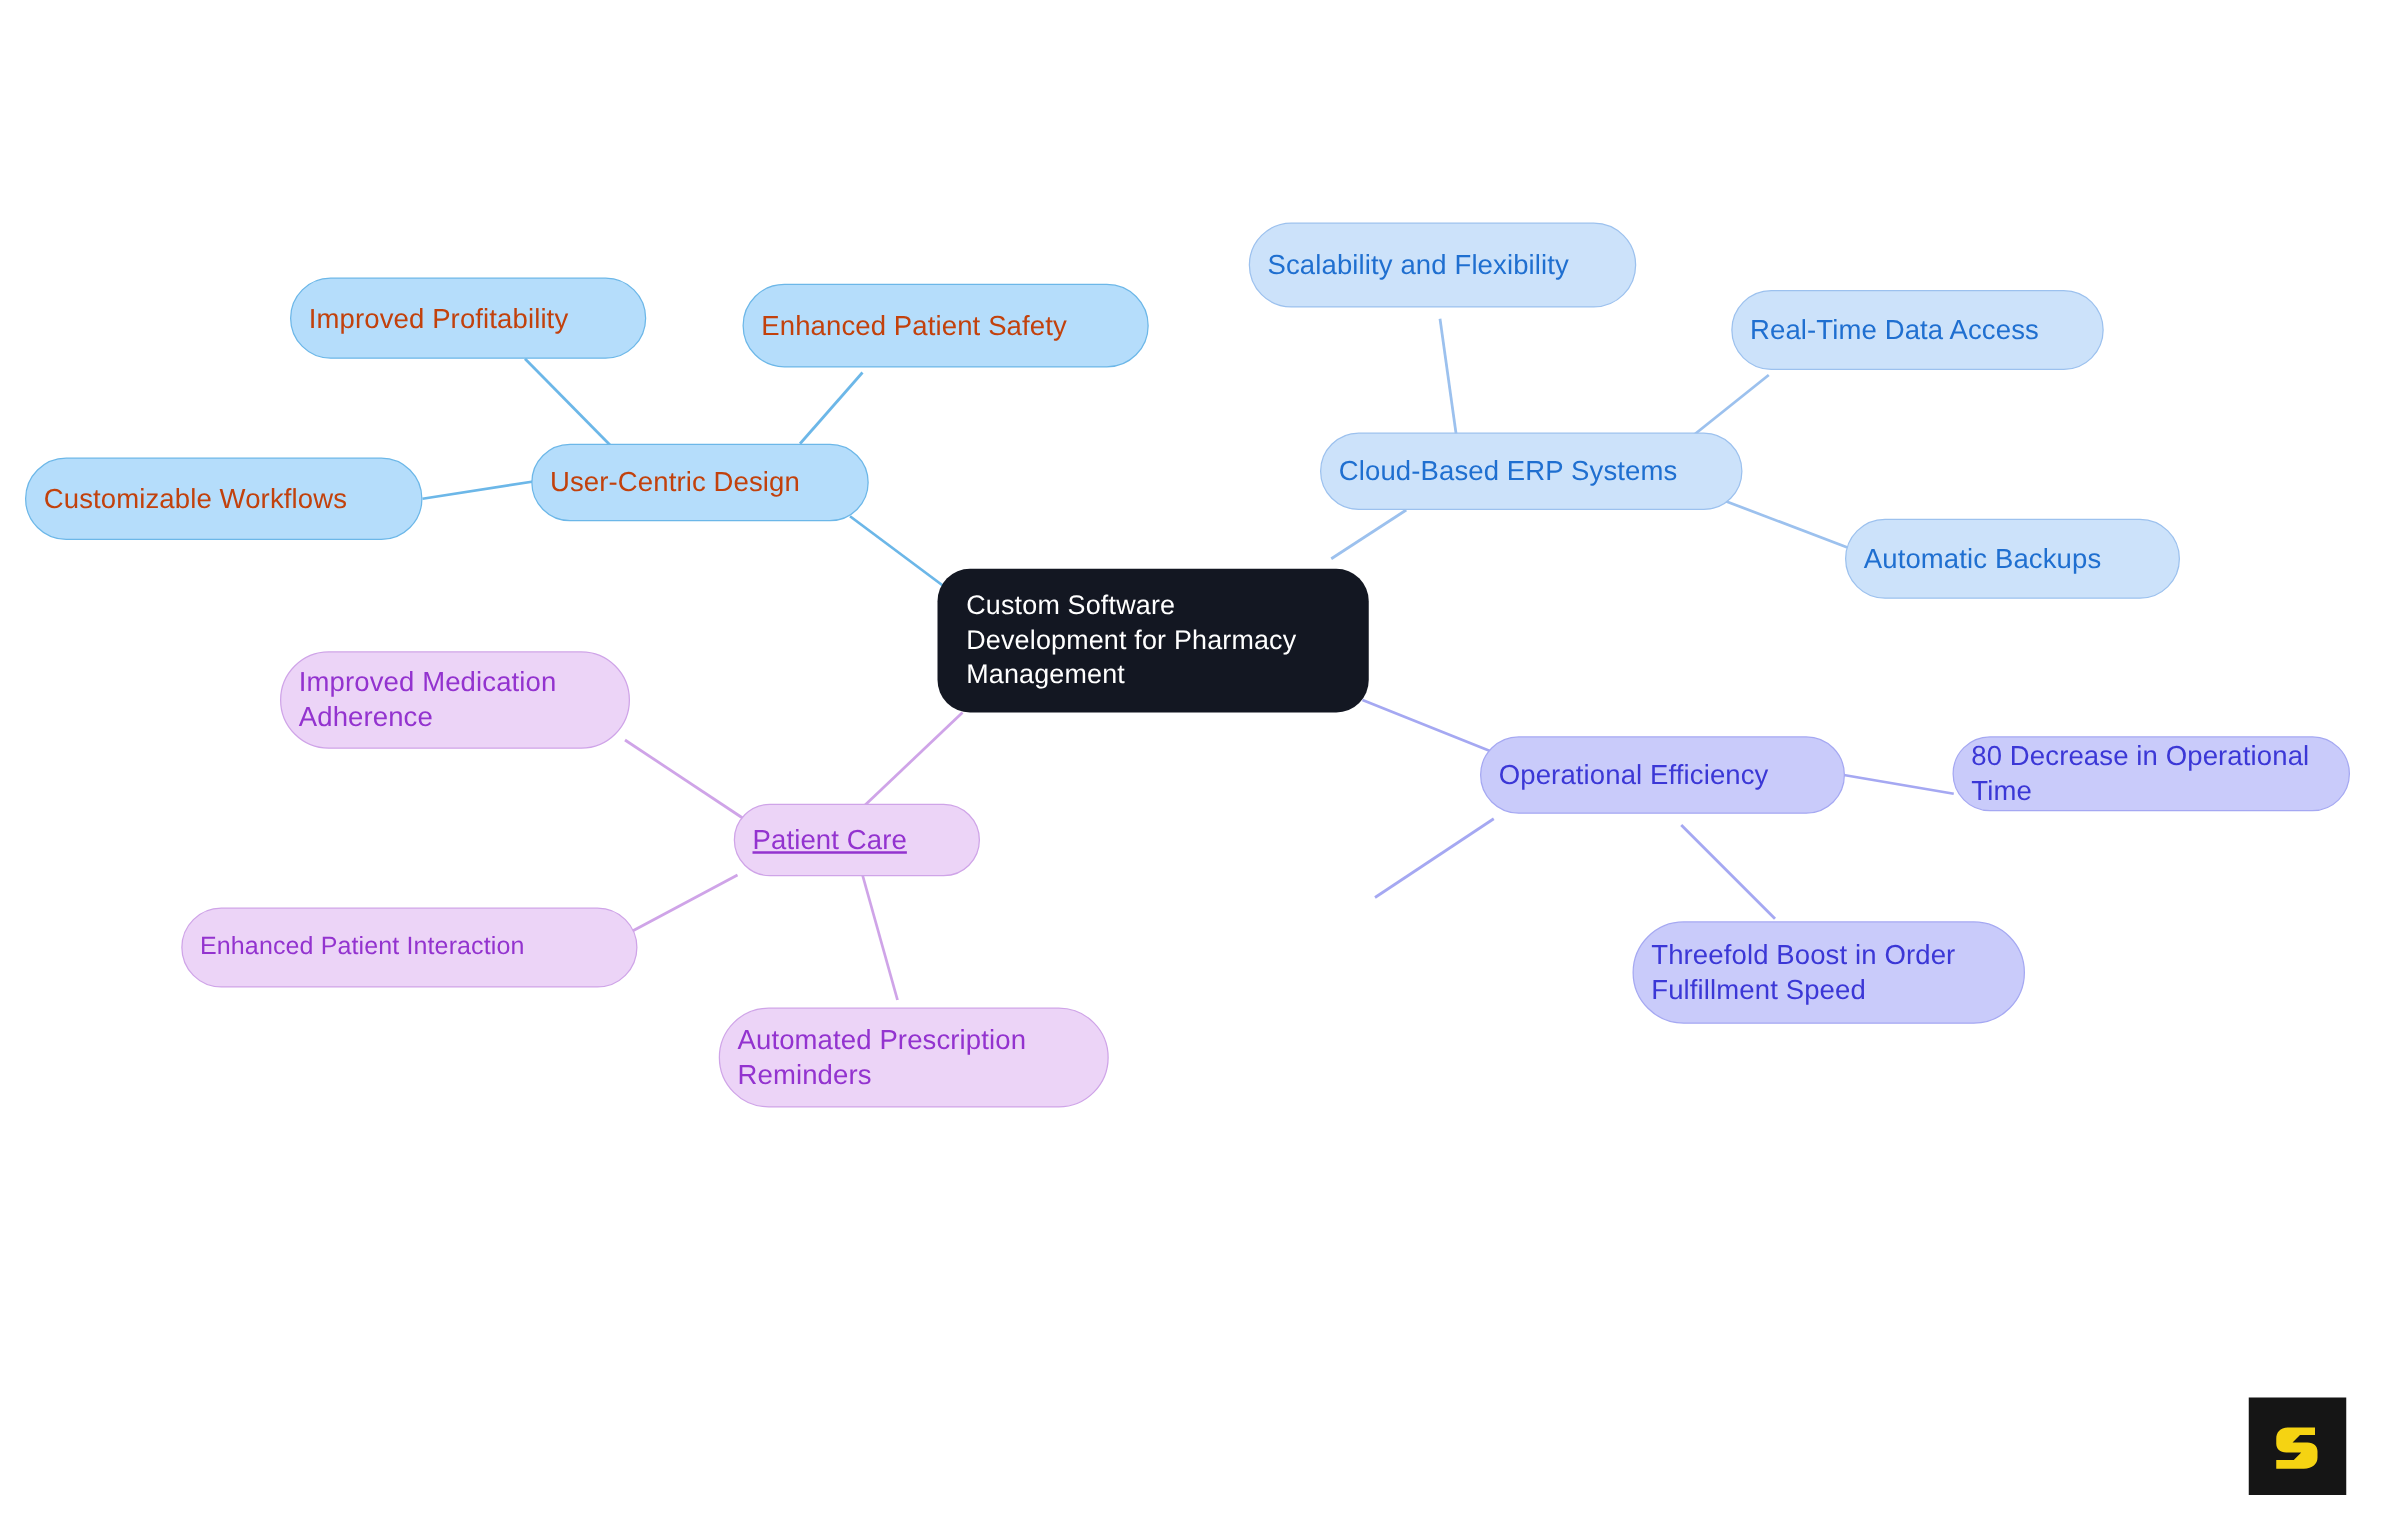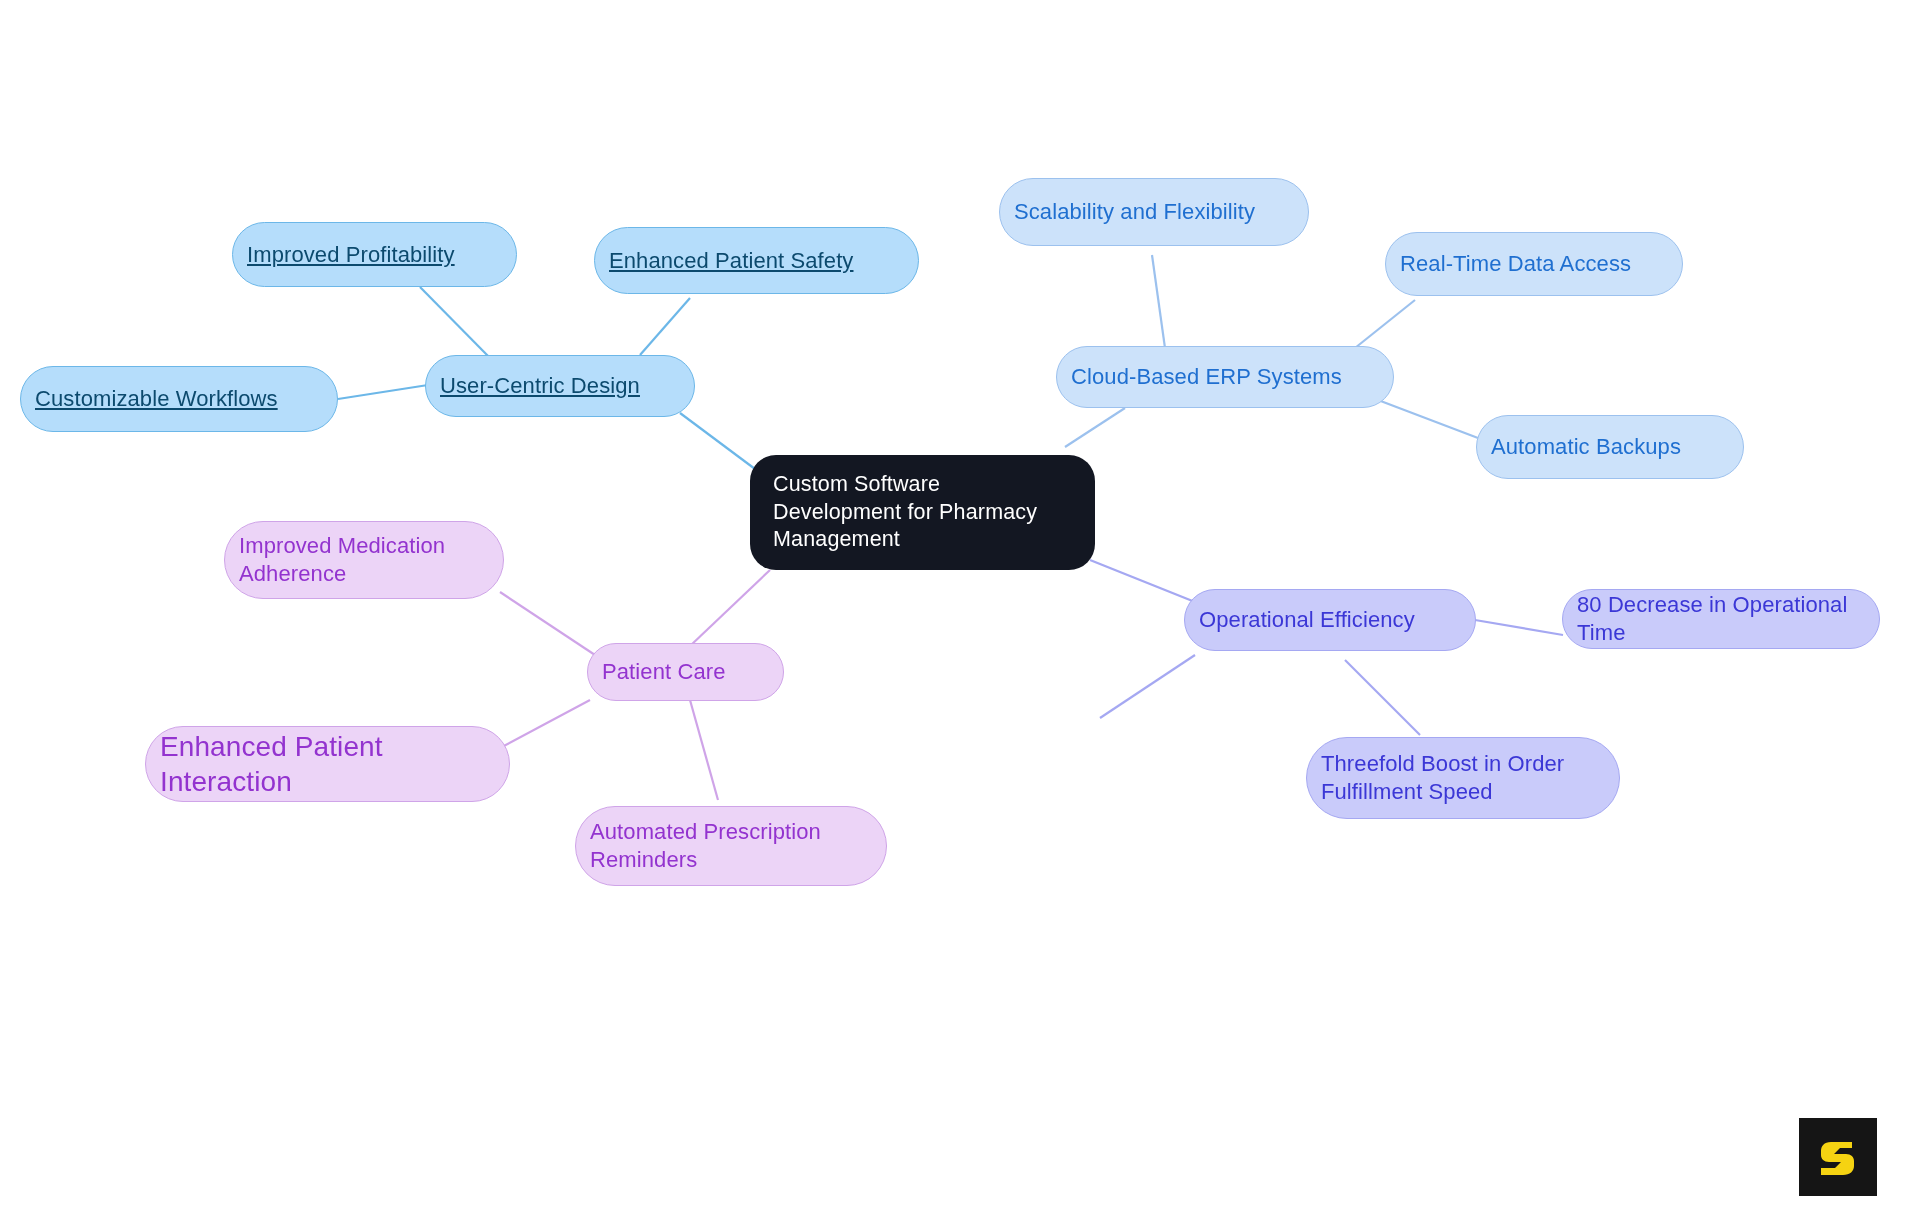--- a/index.html
+++ b/index.html
@@ -46,22 +46,21 @@
     background: #131722;
     color: #ffffff;
     font-size: 21.5px;
     line-height: 1.3;
     padding: 10px 23px;
     letter-spacing: 0.15px;
   }
   .node-blue-bright {
     background: #b5ddfb;
     border-color: #6cb7e8;
-    color: #0c4a6e;
-    text-decoration: underline;
+    color: #c2410c;
   }
   .node-blue-soft {
     background: #cce2fa;
     border-color: #9cc1ee;
     color: #1f6fd0;
   }
   .node-purple {
     background: #ecd4f7;
     border-color: #cfa4e8;
     color: #9333cf;
@@ -142,29 +141,29 @@
   </div>
 
   <div class="node node-blue-soft" style="left:1385px; top:232px; width:298px; height:64px; font-size:22px;">
     <span class="node-label">Real-Time Data Access</span>
   </div>
 
   <div class="node node-blue-soft" style="left:1476px; top:415px; width:268px; height:64px; font-size:22px;">
     <span class="node-label">Automatic Backups</span>
   </div>
 
-  <div class="node node-purple" style="left:587px; top:643px; width:197px; height:58px; font-size:22px;">
+  <div class="node node-purple" style="left:587px; top:643px; width:197px; height:58px; font-size:22px;text-decoration:underline;">
     <span class="node-label">Patient Care</span>
   </div>
 
   <div class="node node-purple" style="left:224px; top:521px; width:280px; height:78px; font-size:22px;">
     <span class="node-label">Improved Medication Adherence</span>
   </div>
 
-  <div class="node node-purple" style="left:145px; top:726px; width:365px; height:76px; font-size:28px;">
+  <div class="node node-purple" style="left:145px; top:726px; width:365px; height:64px; font-size:20px;">
     <span class="node-label">Enhanced Patient Interaction</span>
   </div>
 
   <div class="node node-purple" style="left:575px; top:806px; width:312px; height:80px; font-size:22px;">
     <span class="node-label">Automated Prescription Reminders</span>
   </div>
 
   <div class="node node-indigo" style="left:1184px; top:589px; width:292px; height:62px; font-size:22px;">
     <span class="node-label">Operational Efficiency</span>
   </div>

